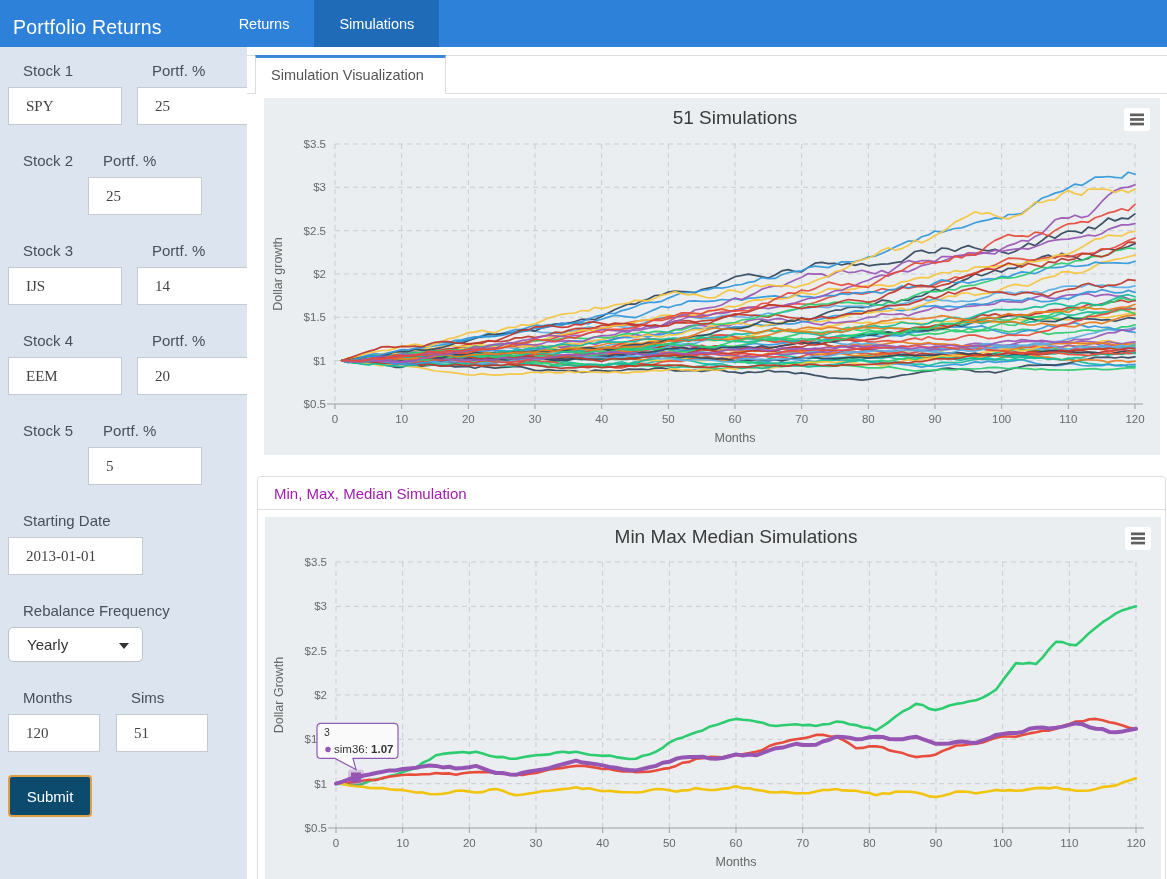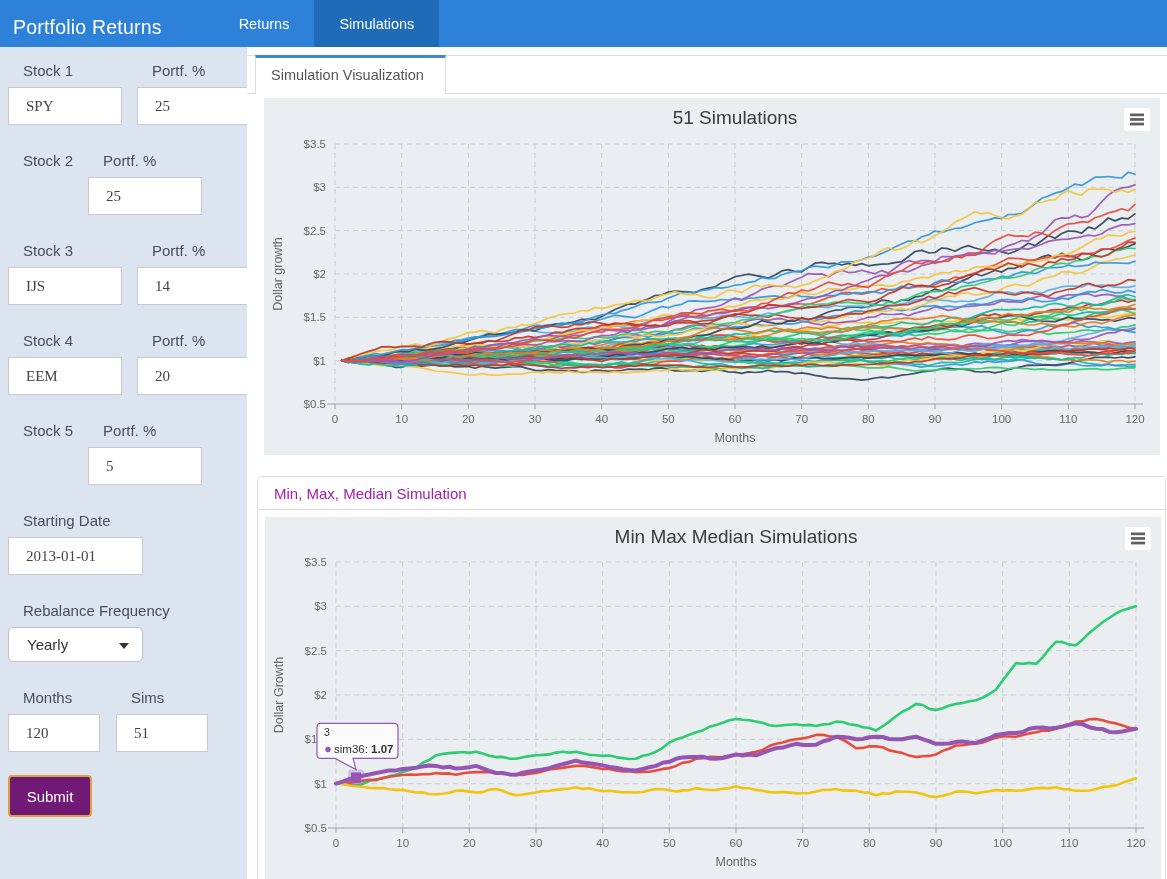--- a/index.html
+++ b/index.html
@@ -21,21 +21,21 @@
   label{display:block;color:#46505c;font-size:15px;margin:0 0 8px 15px}
   input.txt{height:38px;border:1px solid #c6cad0;background:#fff;color:#444;font-size:15px;
     padding:0 4px 0 17px;box-sizing:border-box;border-radius:0;font-family:Liberation Serif, serif;outline:none}
   .w-stock{width:114px}
   .w-pct{width:114px}
   .w-date{width:135px}
   .w-half{width:92px}
   .select{width:135px;height:35px;background:#fff;border:1px solid #bcc2c9;border-radius:5px;
     display:flex;align-items:center;box-sizing:border-box;padding-left:18px;color:#333;font-size:15px;cursor:pointer;position:relative}
   .caret{position:absolute;right:13px;top:15px;width:0;height:0;border-left:5px solid transparent;border-right:5px solid transparent;border-top:6px solid #333}
-  .submit{margin-top:9px;width:84px;height:42px;background:#701a75;color:#fff;border:2px solid #dd9f3f;
+  .submit{margin-top:9px;width:84px;height:42px;background:#0c4a6e;color:#fff;border:2px solid #dd9f3f;
     border-radius:4px;font-size:15px;font-family:inherit;cursor:pointer}
   
   main{position:absolute;top:47px;left:247px;width:920px;height:832px;background:#fff}
   .topline{position:absolute;top:8px;left:0;right:0;height:1px;background:#ddd}
   .tabline{position:absolute;top:46px;left:0;right:0;height:1px;background:#ddd}
   .tab{position:absolute;top:8px;left:8px;height:39px;box-sizing:border-box;background:#fff;z-index:2;
     border:1px solid #ddd;border-top:3px solid #3d87d9;border-bottom:none;
     padding:9px 21px 0 15px;font-size:14.5px;color:#555;cursor:pointer}
   .chart{background:#eaeef0}
   .chart1{position:absolute;left:17px;top:51px;width:896px;height:357px}

